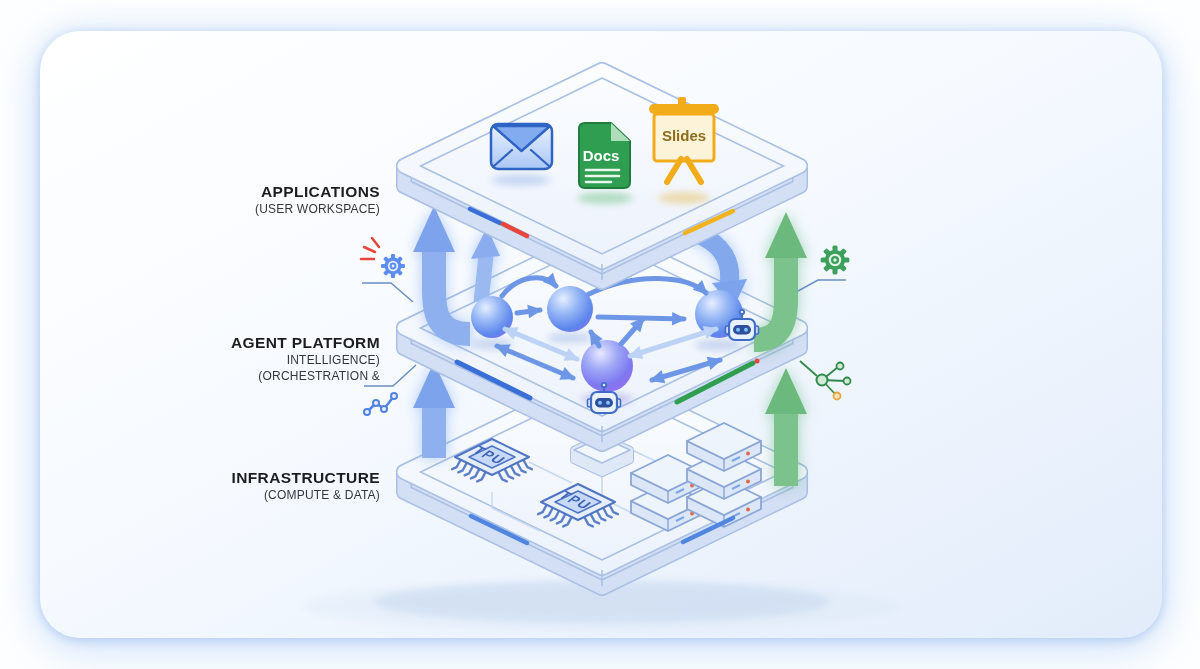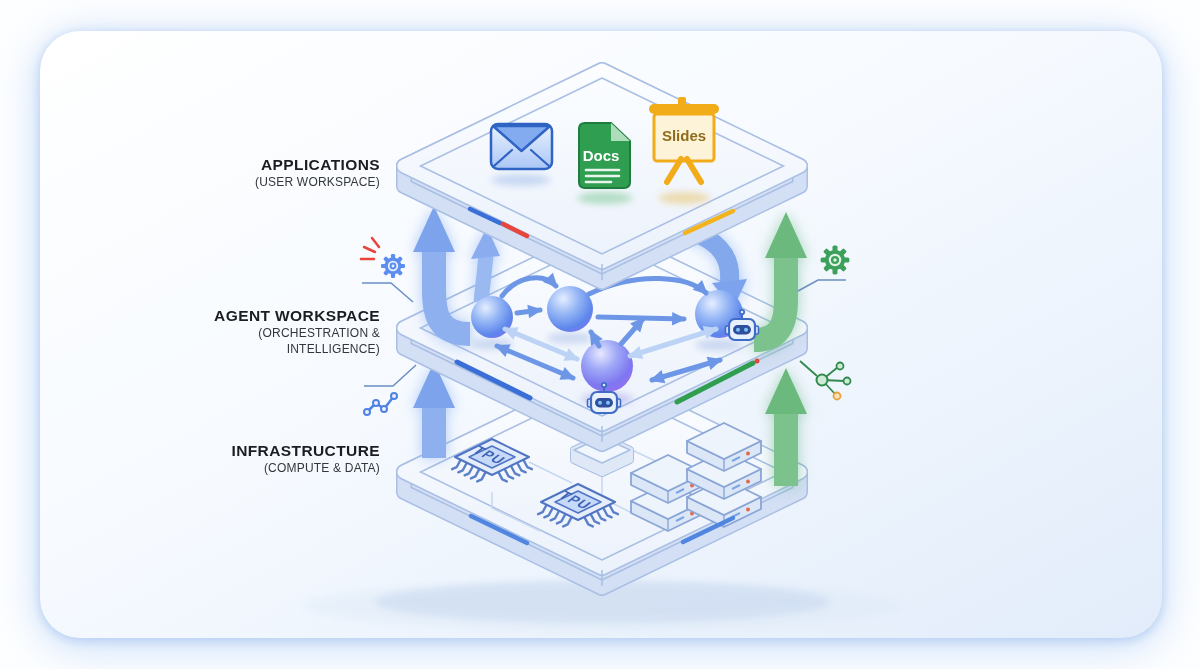--- a/index.html
+++ b/index.html
@@ -2,21 +2,21 @@
 <html><head>
 <meta charset="utf-8">
 <style>
   html,body{margin:0;padding:0;}
   body{
     width:1200px;height:669px;position:relative;overflow:hidden;
     background:#fdfeff;
     font-family:"Liberation Sans", sans-serif;
   }
   svg{position:absolute;left:0;top:0;font-family:"Liberation Sans", sans-serif;}
-  .layer-label{position:absolute;right:820px;width:300px;text-align:right;line-height:1.32;}
+  .layer-label{position:absolute;right:820px;width:300px;text-align:right;line-height:1.32;margin-top:27px;}
   .layer-label .t{font-size:15.5px;font-weight:700;color:#1b1d20;letter-spacing:.4px;}
   .layer-label .s{font-size:12px;font-weight:400;color:#33373c;letter-spacing:.2px;}
   .lbl-apps{top:155px;}
   .lbl-agent{top:306px;}
   .lbl-infra{top:441px;}
   .glowB{filter:drop-shadow(0 0 7px rgba(120,165,240,.55));}
   .glowG{filter:drop-shadow(0 0 7px rgba(90,180,120,.5));}
   .slabO{fill:#d3dff4;stroke:#a9bfe4;stroke-width:16;stroke-linejoin:round;}
   .slabI{fill:none;stroke:#d3dff4;stroke-width:13;stroke-linejoin:round;}
   .topO{fill:url(#gTop);stroke:#a9bfe4;stroke-width:16;stroke-linejoin:round;}
@@ -312,20 +312,20 @@
     <circle cx="847" cy="381" r="3.5" fill="#cfead6" stroke="#2f8a4c" stroke-width="1.8"></circle>
     <circle cx="837" cy="396" r="3.5" fill="#fbe3ba" stroke="#e8a23c" stroke-width="1.8"></circle>
   </g>
 </svg>
 
 <div class="layer-label lbl-apps">
   <div class="t">APPLICATIONS</div>
   <div class="s">(USER WORKSPACE)</div>
 </div>
 <div class="layer-label lbl-agent">
-  <div class="t">AGENT WORKSPACE</div>
+  <div class="t">AGENT PLATFORM</div>
+  <div class="s">INTELLIGENCE)</div>
   <div class="s">(ORCHESTRATION &amp;</div>
-  <div class="s">INTELLIGENCE)</div>
 </div>
 <div class="layer-label lbl-infra">
   <div class="t">INFRASTRUCTURE</div>
   <div class="s">(COMPUTE &amp; DATA)</div>
 </div>
 
 </body></html>

